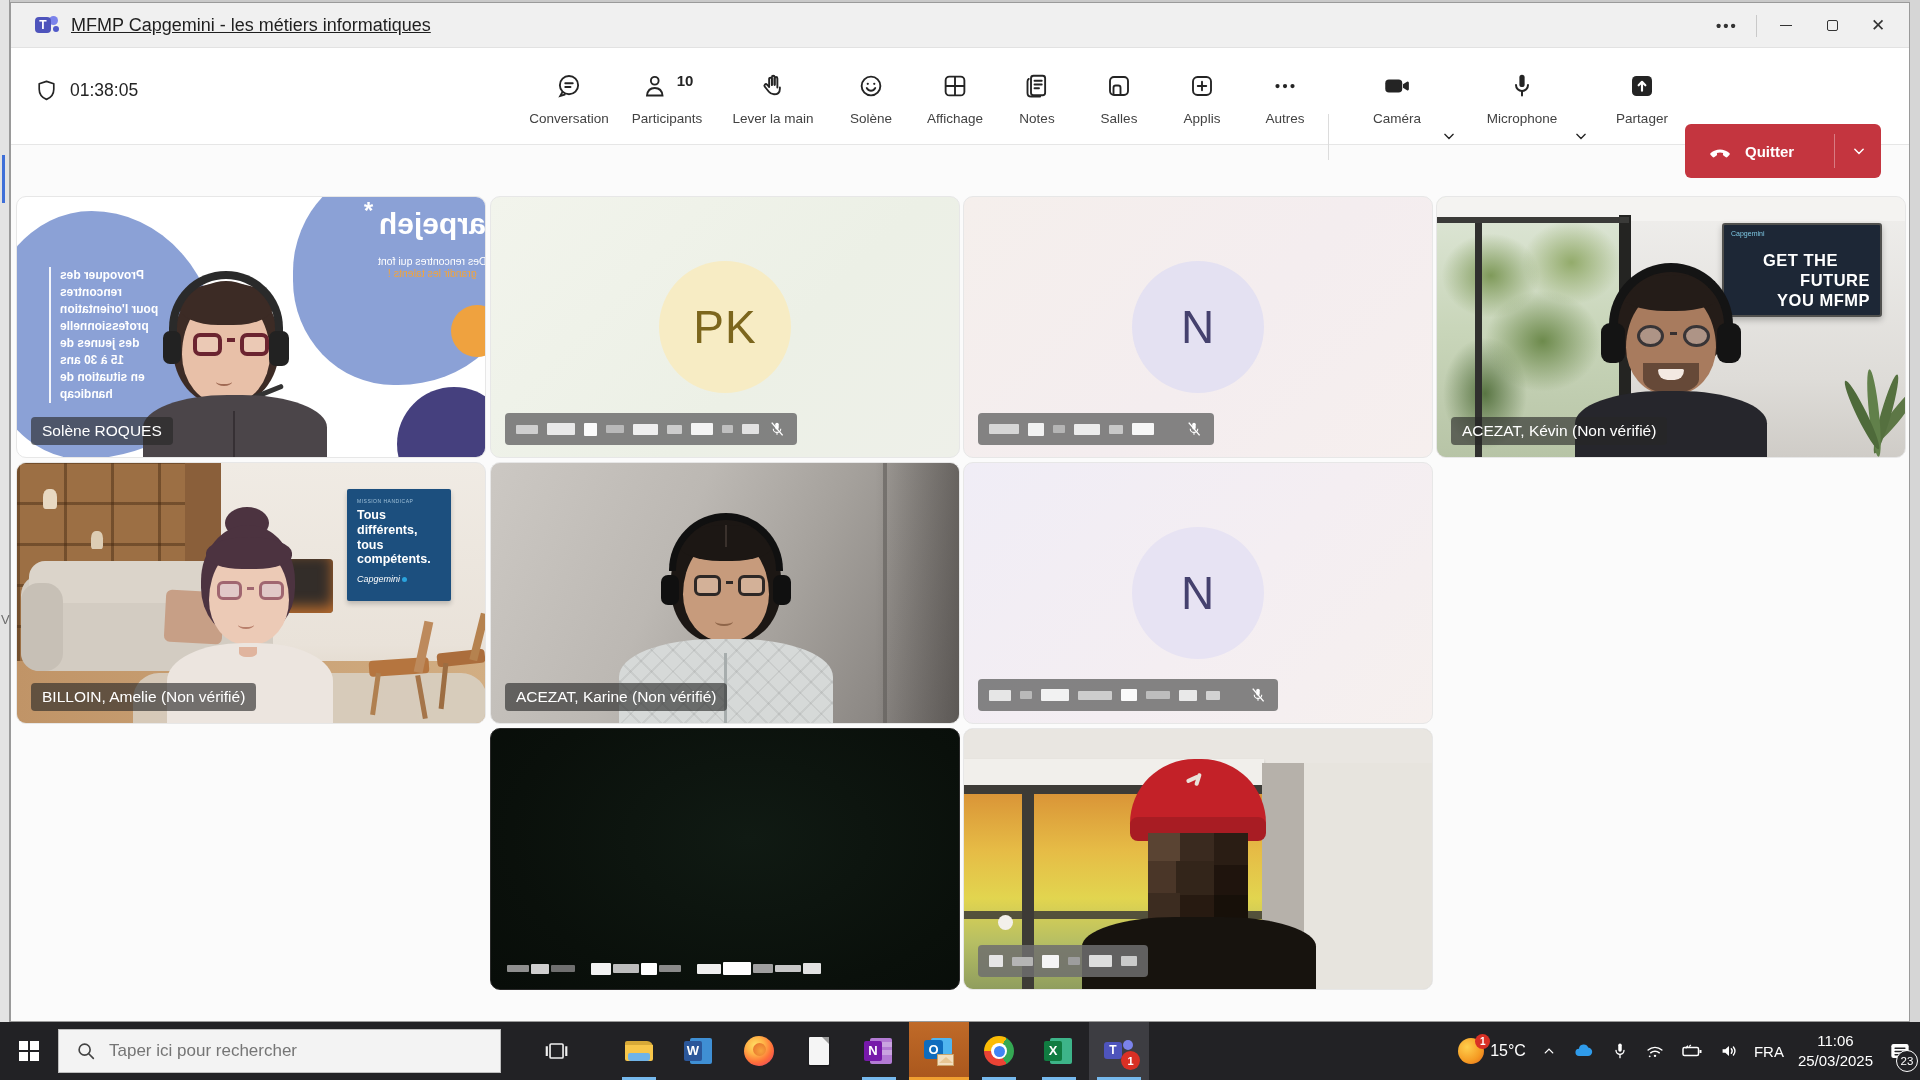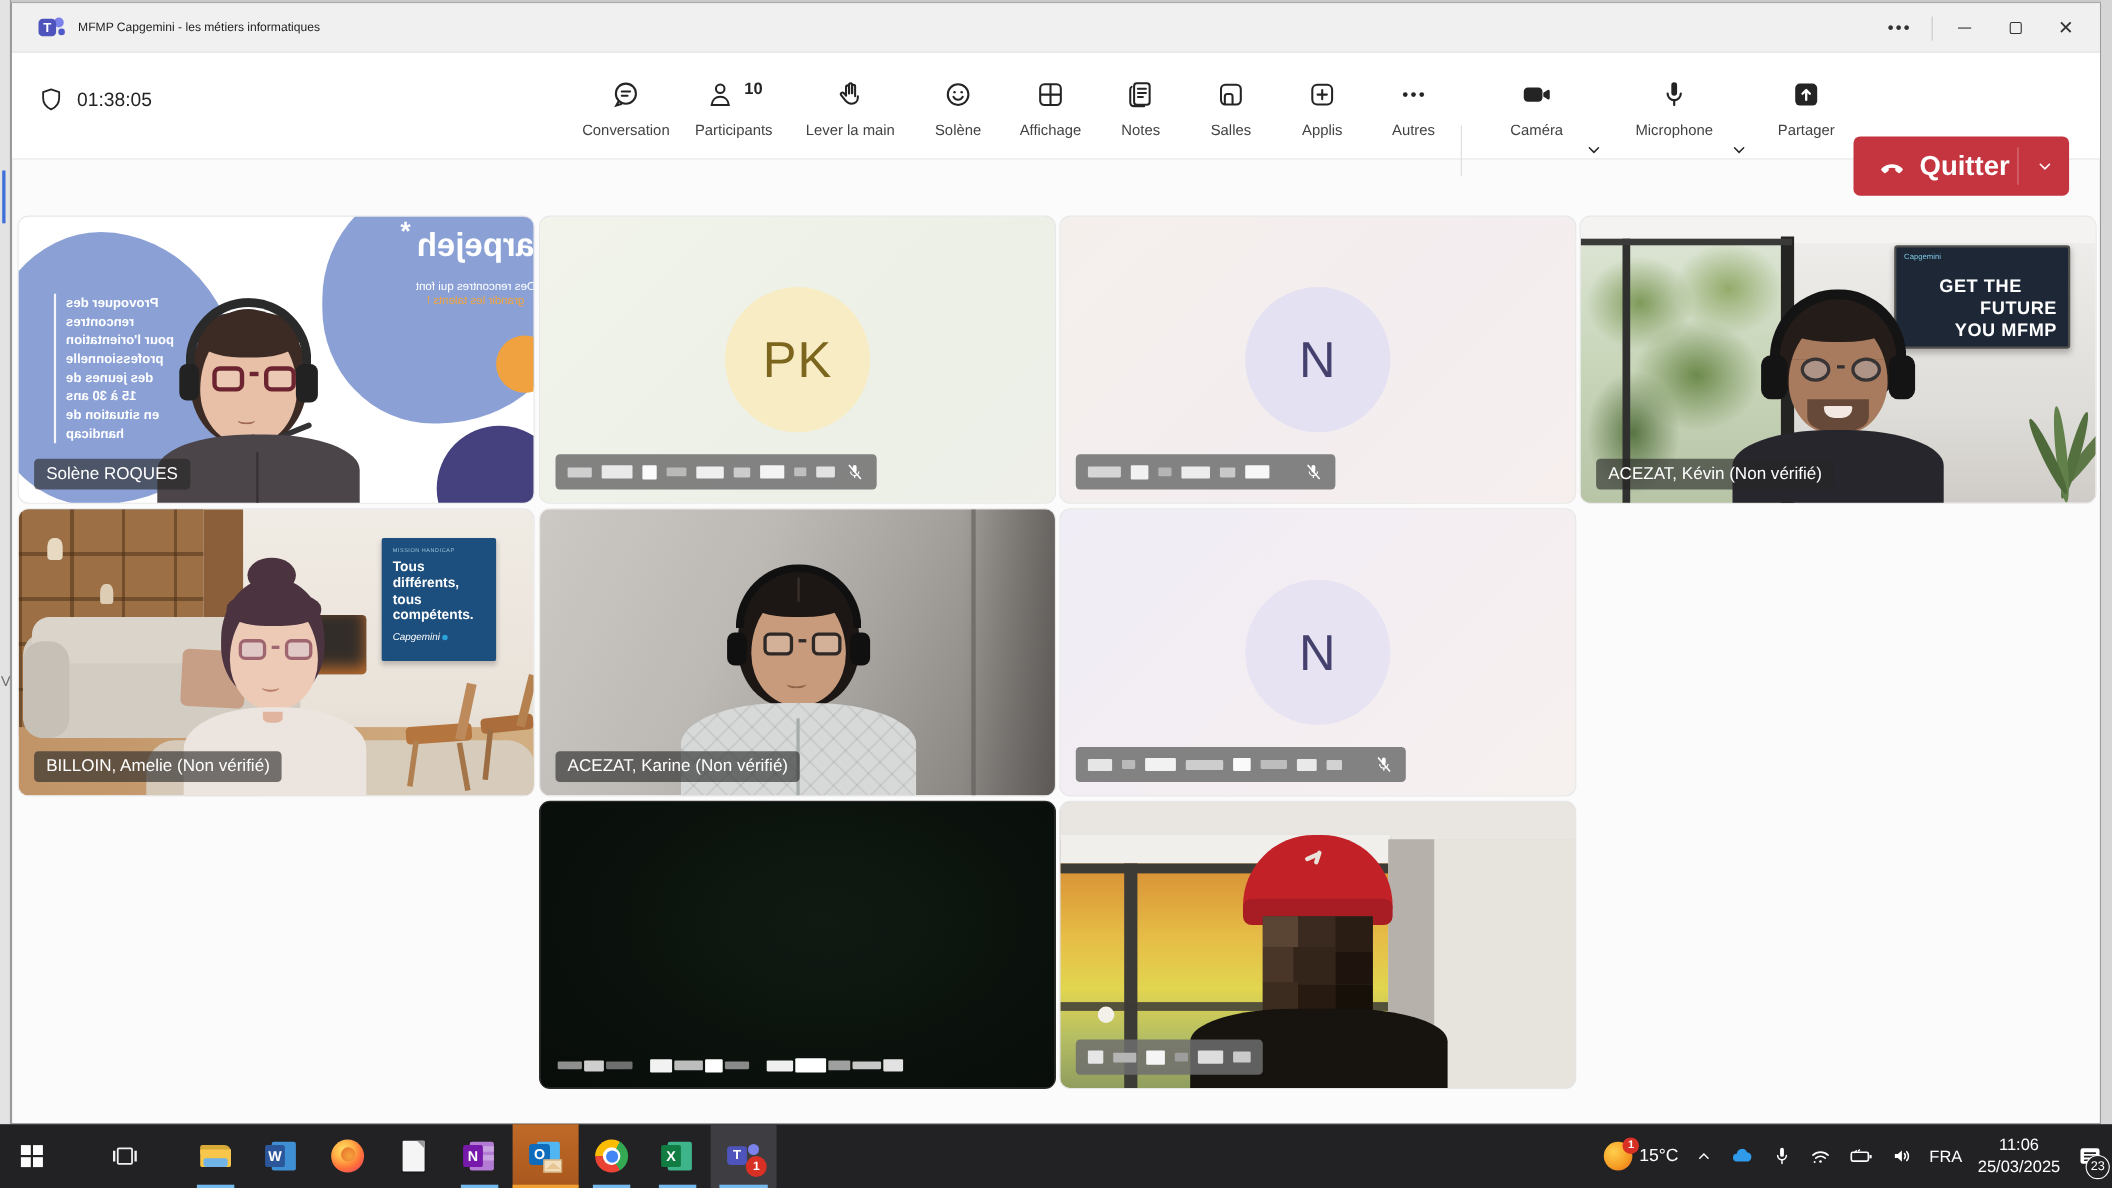--- a/index.html
+++ b/index.html
@@ -13,42 +13,42 @@
   .desk-left .vletter { position:absolute; left:1px; top:612px; color:#6d6d6d; font-size:13px; }
   .desk-right { position:absolute; right:0; top:0; width:10px; height:1022px; background:#d6d6d6; }
 
   
   .window { position:absolute; left:10px; top:2px; width:1900px; height:1020px; background:#fbfbfb; border:1px solid #9a9a9a; }
   .titlebar { position:absolute; left:0; top:0; width:100%; height:45px; background:#f0f0f0; border-bottom:1px solid #e2e2e2; display:flex; align-items:center; }
   .tb-appicon { width:24px; height:24px; margin-left:24px; position:relative; }
   .tb-appicon .sq { position:absolute; left:0; top:4px; width:16px; height:16px; background:#4e54bc; border-radius:4px; color:#fff; font-weight:bold; font-size:12px; text-align:center; line-height:16px; }
   .tb-appicon .c1 { position:absolute; right:1px; top:3px; width:9px; height:9px; border-radius:50%; background:#7b83eb; }
   .tb-appicon .c2 { position:absolute; right:0; top:13px; width:6px; height:6px; border-radius:50%; background:#5059c9; }
-  .tb-title { margin-left:12px; font-size:11px; color:#1f1f1f; }
+  .tb-title { margin-left:12px; font-size:18px; color:#1f1f1f;text-decoration:underline; }
   .tb-right { position:absolute; right:8px; top:0; height:45px; display:flex; align-items:center; }
   .tb-btn { width:46px; height:45px; display:flex; align-items:center; justify-content:center; color:#333; }
   .tb-dots { letter-spacing:2px; font-size:15px; font-weight:bold; }
   .tb-sep { width:1px; height:22px; background:#c9c9c9; margin:0 6px; }
   .minglyph { width:12px; height:1.6px; background:#333; }
   .maxglyph { width:11px; height:11px; border:1.4px solid #333; border-radius:2px; }
   .closeglyph { font-size:17px; line-height:1; color:#333; }
 
   
   .toolbar { position:absolute; left:0; top:45px; width:100%; height:97px; background:#fff; border-bottom:1px solid #e6e6e6; }
   .timer-wrap { position:absolute; left:23px; top:30px; display:flex; align-items:center; gap:11px; }
   .timer-text { font-size:17.5px; color:#242424; }
   .t-btn { position:absolute; top:8px; width:96px; height:84px; display:flex; flex-direction:column; align-items:center; justify-content:flex-start; cursor:default; }
   .t-btn .ic { height:44px; display:flex; align-items:center; justify-content:center; gap:4px; margin-top:8px; }
   .t-btn .lb { font-size:13.5px; color:#424242; margin-top:3px; white-space:nowrap; }
   .t-badge { font-size:15px; font-weight:bold; color:#242424; margin-left:2px; margin-top:-12px; }
   .t-sep { position:absolute; left:1317px; top:66px; width:1px; height:46px; background:#dcdcdc; }
   .chev-side { position:absolute; top:78px; width:20px; height:20px; }
   .quit-btn { position:absolute; left:1674px; top:76px; width:196px; height:54px; background:#c4353f; border-radius:6px; display:flex; align-items:center; color:#fff; }
   .quit-btn .ph { margin-left:22px; width:26px; height:26px; }
-  .quit-btn .qt { font-size:25px; font-weight:600; margin-left:12px; }
+  .quit-btn .qt { font-size:15px; font-weight:600; margin-left:12px; }
   .quit-btn .qsep { position:absolute; right:46px; top:10px; width:1px; height:34px; background:rgba(255,255,255,.35); }
   .quit-btn .qchev { position:absolute; right:12px; top:17px; width:20px; height:20px; }
   .tile { position:absolute; width:470px; height:262px; border-radius:10px; overflow:hidden; border:1px solid #e7e7e7; }
   .avatar { position:absolute; left:50%; top:50%; transform:translate(-50%,-50%); width:132px; height:132px; border-radius:50%; display:flex; align-items:center; justify-content:center; font-size:46px; letter-spacing:1px; }
   .namelabel { position:absolute; left:14px; bottom:12px; background:rgba(38,38,38,.62); color:#fff; font-size:15.5px; padding:5px 11px; border-radius:4px; display:flex; align-items:center; gap:9px; z-index:9; white-space:nowrap; }
   .namelabel.redacted { background:rgba(110,110,110,.85); height:32px; }
   .micoff-s { width:18px; height:18px; flex:0 0 auto; }
   .px { display:inline-block; border-radius:1px; }
 
   
@@ -603,20 +603,27 @@
 
   <div class="taskbar">
     <div class="start">
       <div class="winlogo">
           <span></span>
           <span></span>
           <span></span>
           <span></span>
         </div>
     </div>
+    <div class="searchbox">
+      <svg class="mag" viewBox="0 0 24 24" fill="none" stroke="#444" stroke-width="1.8" stroke-linecap="round">
+          <circle cx="10.5" cy="10.5" r="6"></circle>
+          <line x1="15" y1="15" x2="20" y2="20"></line>
+        </svg>
+      <input type="text" readonly="" placeholder="Taper ici pour rechercher" style="">
+    </div>
     <div class="taskview">
       <svg width="26" height="26" viewBox="0 0 24 24" fill="none" stroke="#f0f0f0" stroke-width="1.5">
           <rect x="6.5" y="5.5" width="12" height="13" rx="1"></rect>
           <path d="M3.5 7.5v9M21.5 7.5v9" stroke-width="2"></path>
         </svg>
     </div>
 
     <div class="tb-app" style="margin-left:24px">
       <div class="appic">
         <div style="position:absolute;left:1px;top:5px;width:28px;height:8px;background:#d7a938;border-radius:2px 6px 0 0"></div>

